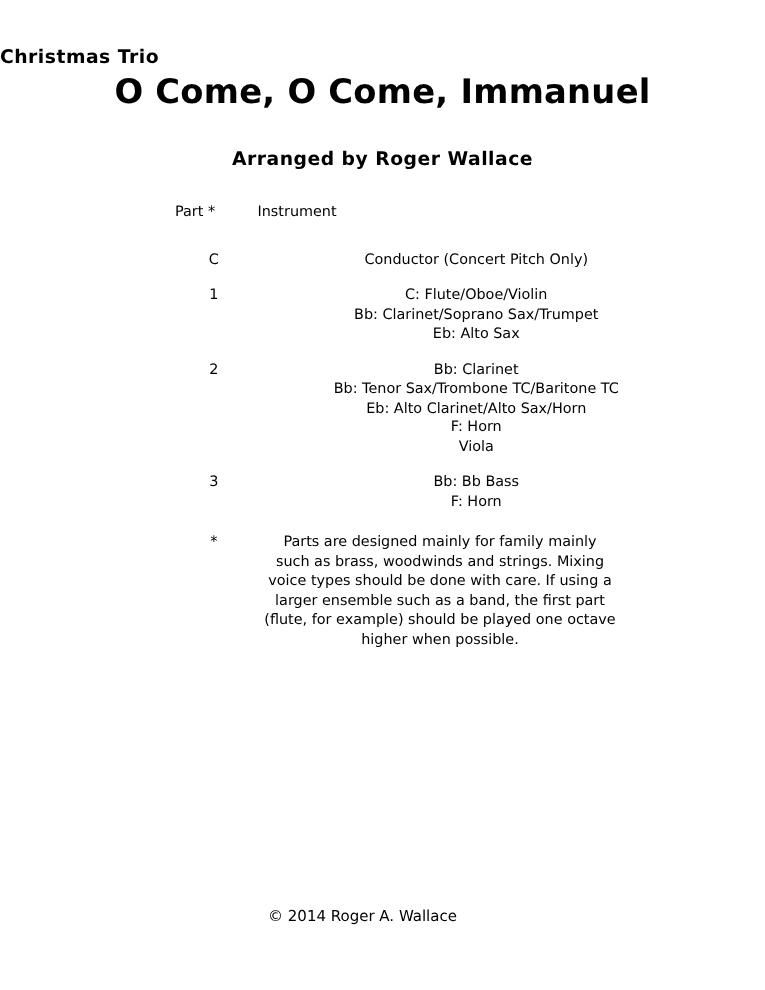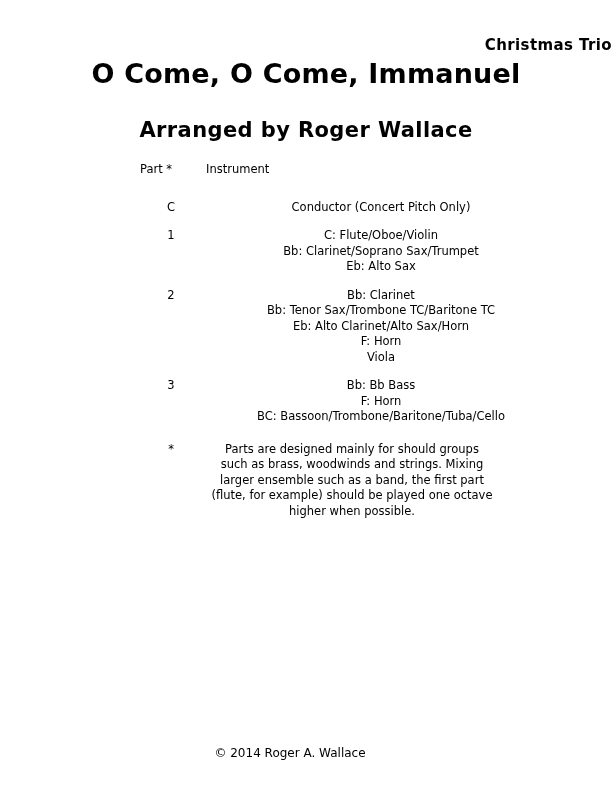--- a/index.html
+++ b/index.html
@@ -18,42 +18,42 @@
   .page {
     position: relative;
     width: 612px;
     height: 792px;
   }
   .subtitle-top {
     position: absolute;
     top: 36px;
     left: 0;
     width: 612px;
-    text-align: right;
+    text-align: left;
     font-size: 15px;
     font-weight: bold;
     letter-spacing: 0.4px;
   }
   .main-title {
     position: absolute;
     top: 58px;
     left: 0;
     width: 612px;
     text-align: center;
     font-size: 27px;
     font-weight: bold;
     letter-spacing: 0.2px;
   }
   .arranger {
     position: absolute;
     top: 118px;
     left: 0;
     width: 612px;
     text-align: center;
-    font-size: 21px;
+    font-size: 15px;
     font-weight: bold;
     letter-spacing: 0.4px;
   }
   .instrument-table {
     position: absolute;
     top: 162px;
     left: 140px;
     width: 420px;
     font-size: 11.5px;
     line-height: 15.5px;
@@ -89,21 +89,20 @@
     white-space: normal;
     max-width: 300px;
   }
   .copyright {
     position: absolute;
     top: 726px;
     left: 0;
     width: 580px;
     text-align: center;
     font-size: 12px;
-    margin-top: 20px;
   }
 </style>
 </head>
 <body>
 
 <div class="page">
 
   <div class="subtitle-top">Christmas Trio</div>
 
   <div class="main-title">O Come, O Come, Immanuel</div>
@@ -142,29 +141,29 @@
         <div>F: Horn</div>
         <div>Viola</div>
       </div>
     </div>
 
     <div class="row">
       <div class="col-part centered">3</div>
       <div class="col-instr">
         <div>Bb: Bb Bass</div>
         <div>F: Horn</div>
-        <div>BC: Bassoon/Trombone/Baritone/Tuba/Cello</div>
       </div>
     </div>
 
     <div class="row note-row">
       <div class="col-part centered">*</div>
       <div class="col-instr">
-        <div>Parts are designed mainly for should groups</div>
+        <div>Parts are designed mainly for family mainly</div>
         <div>such as brass, woodwinds and strings.  Mixing</div>
+        <div>voice types should be done with care.  If using a</div>
         <div>larger ensemble such as a band, the first part</div>
         <div>(flute, for example) should be played one octave</div>
         <div>higher when possible.</div>
       </div>
     </div>
 
   </div>
 
   <div class="copyright">© 2014 Roger A. Wallace</div>
 

